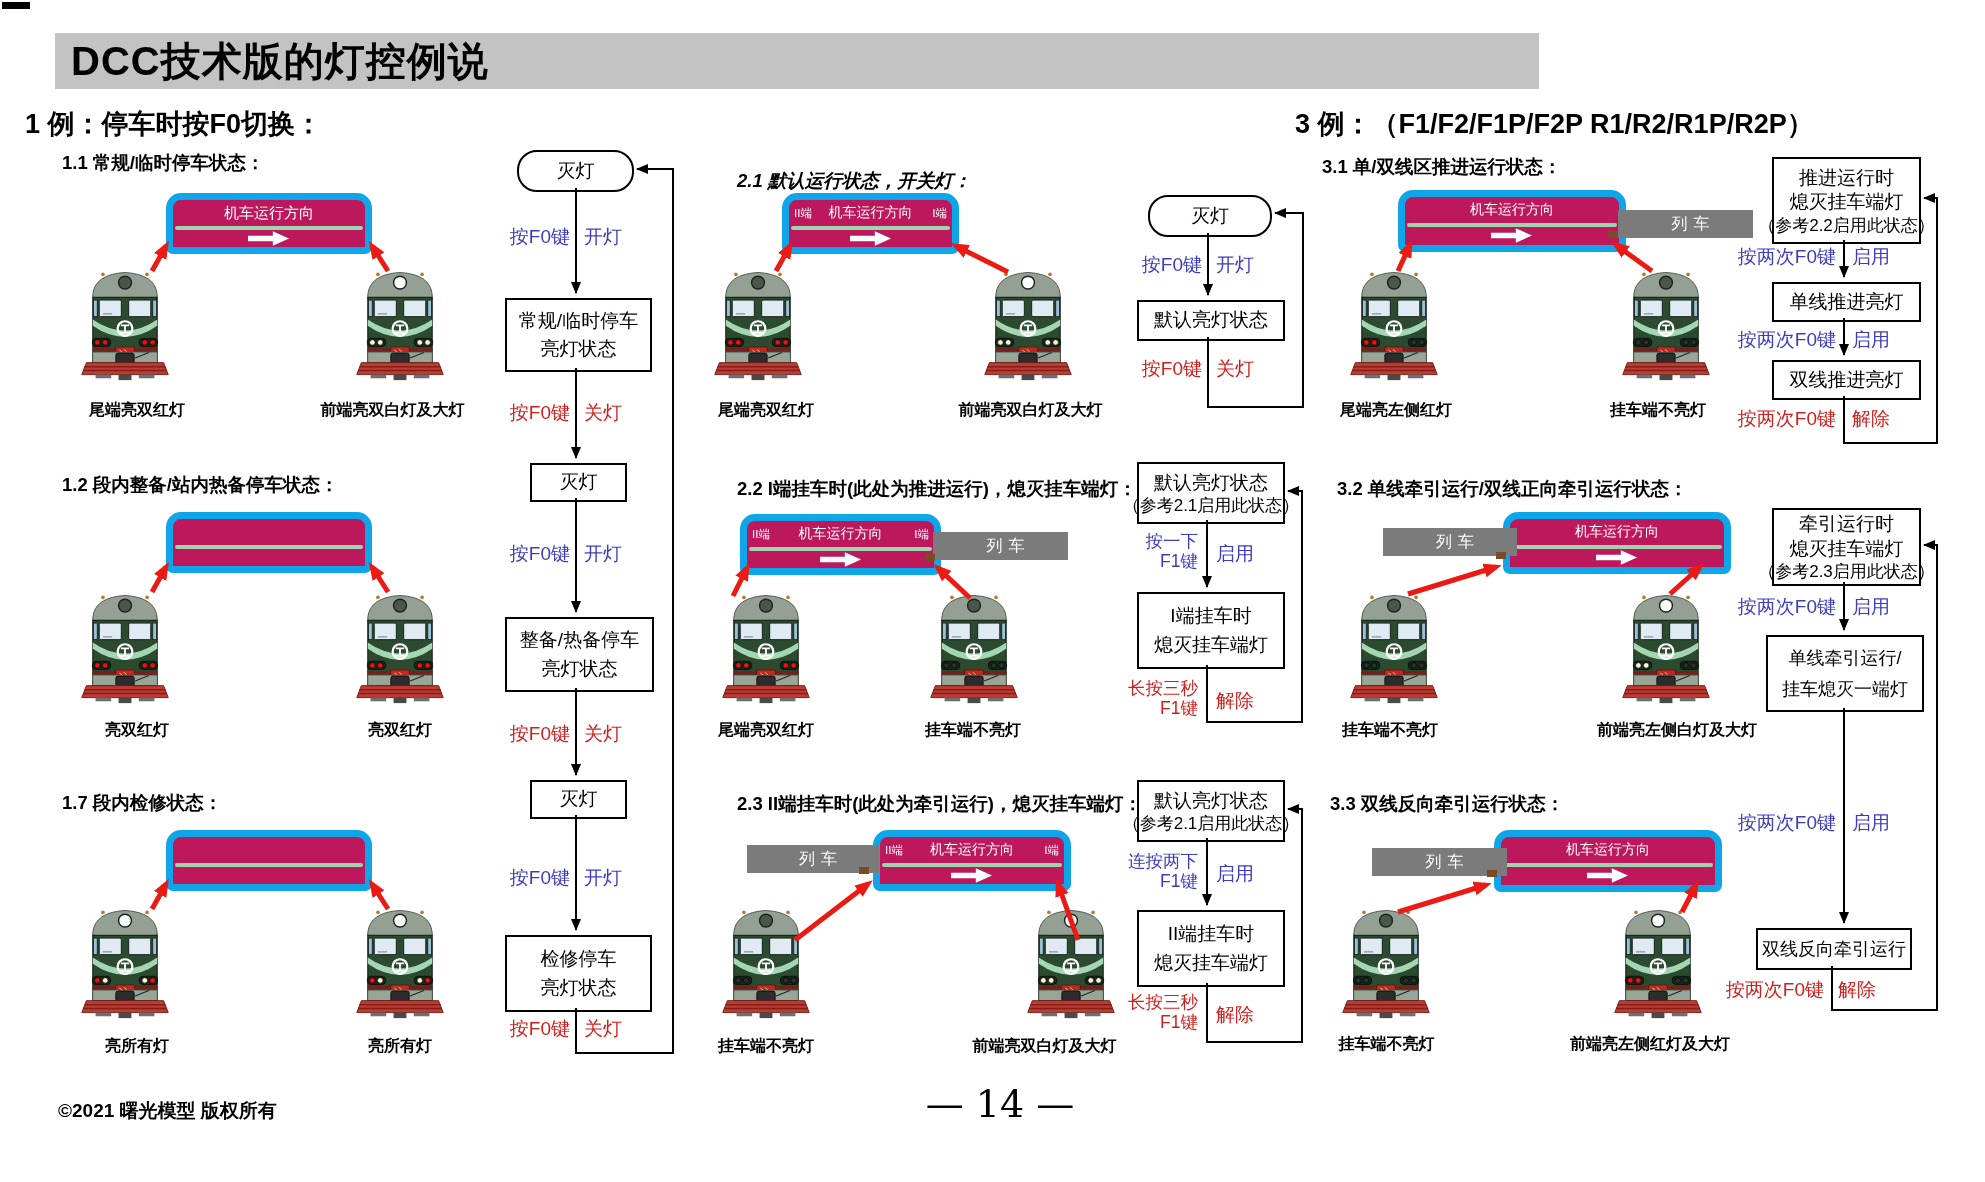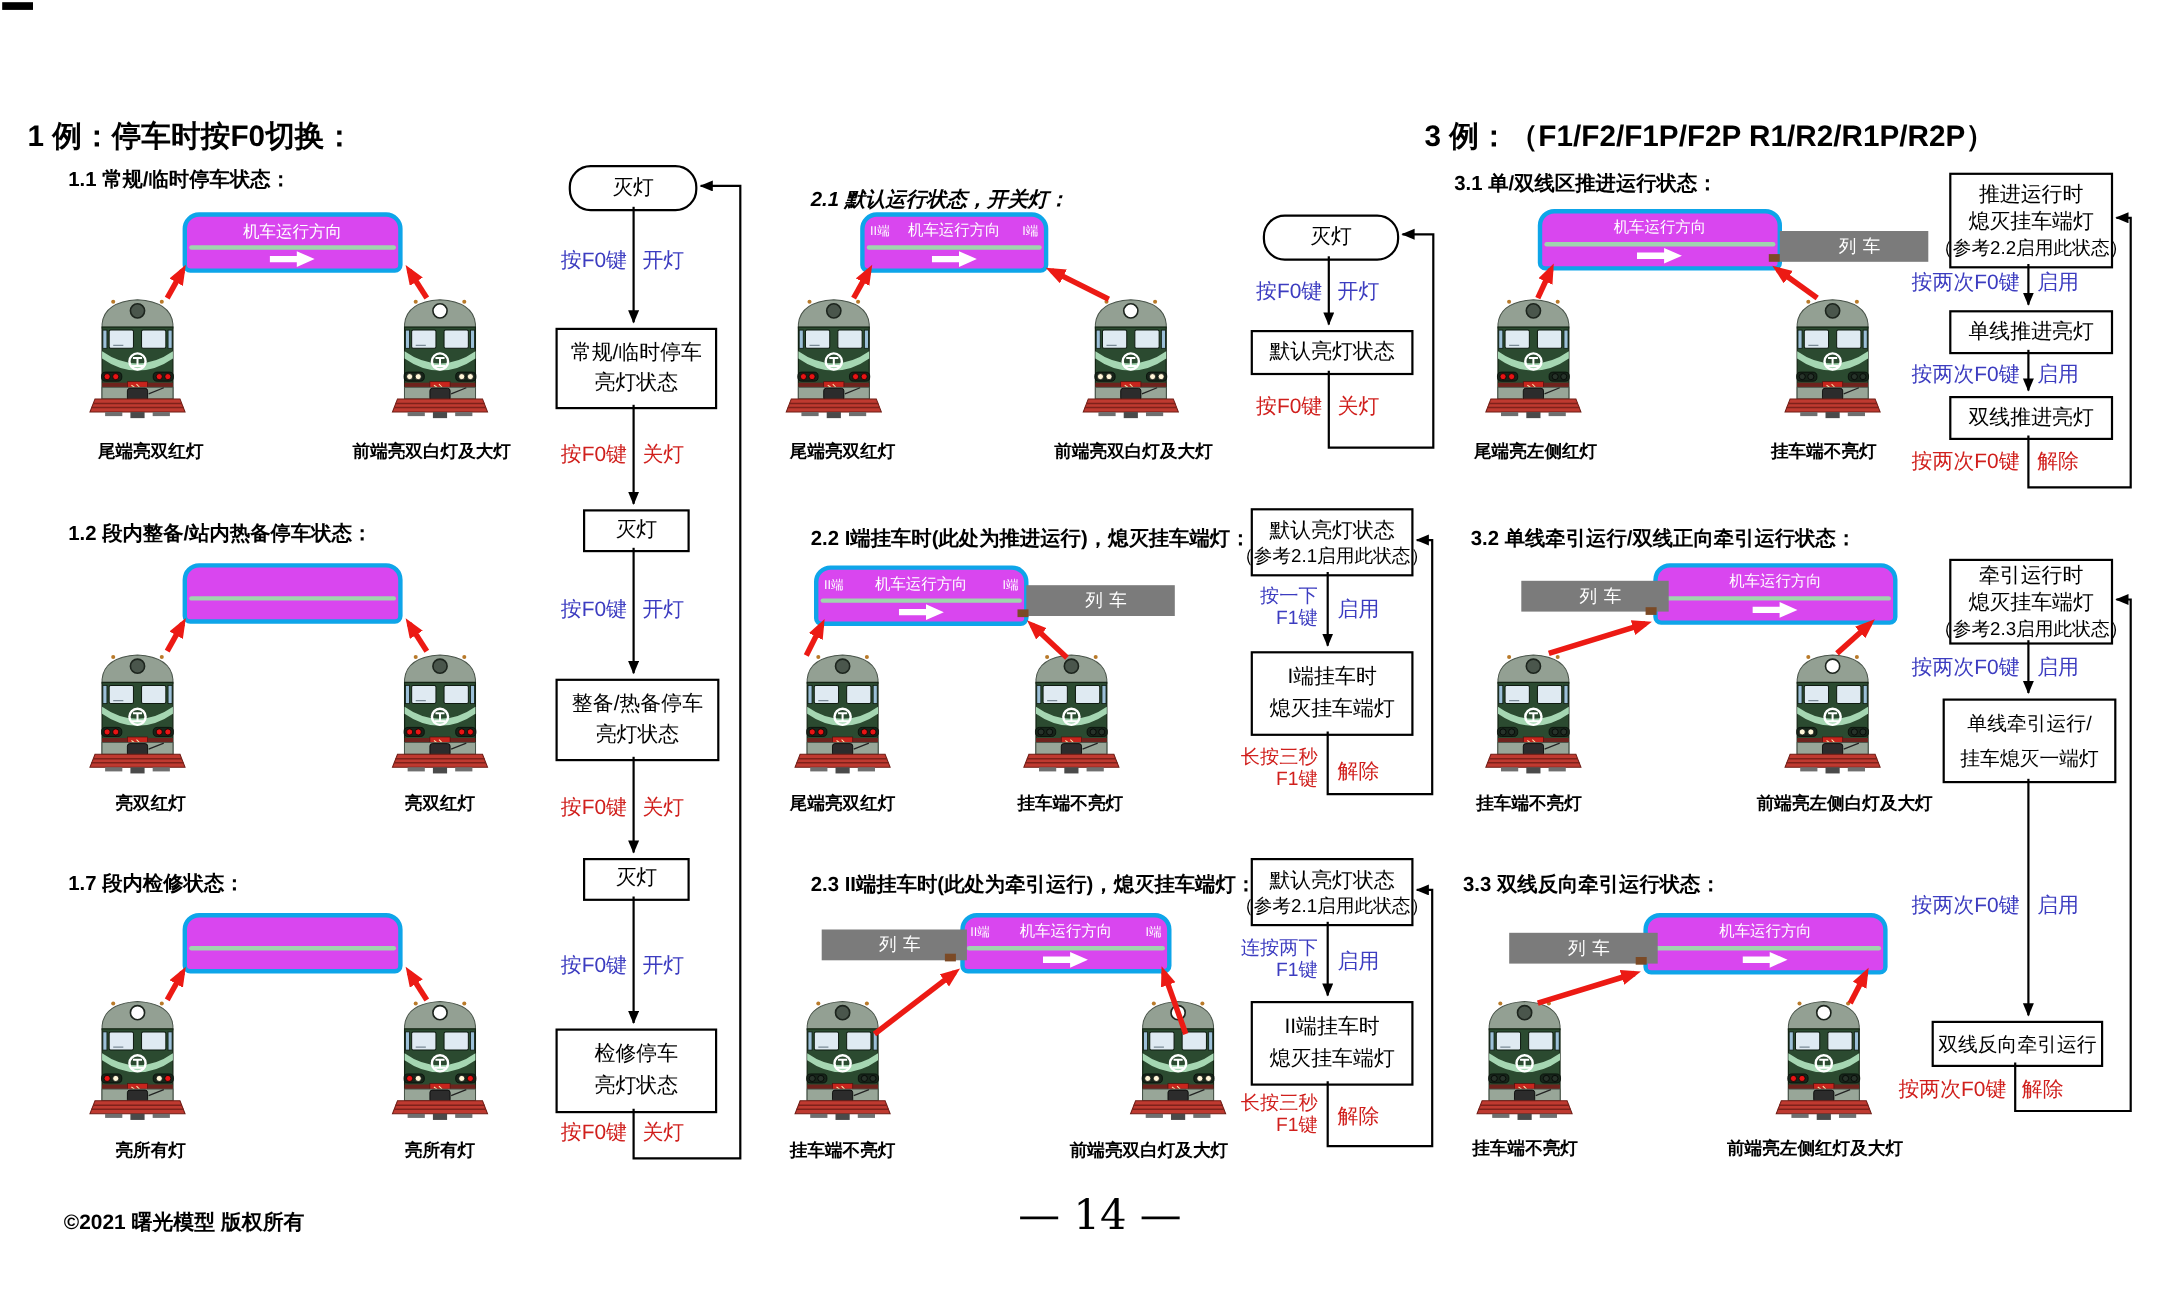--- a/index.html
+++ b/index.html
@@ -15,21 +15,21 @@
         align-items:center;justify-content:center;text-align:center;font-size:19px;line-height:1.5;white-space:nowrap;}
   .fbox.stadium{border-radius:20px;}
   .fbox .sub{font-size:17px;line-height:1.15;margin-top:1px;}
   
   .kl{position:absolute;font-size:19px;white-space:nowrap;}
   .kl.right{text-align:right;}
   .kl.two{text-align:right;line-height:1.12;font-size:17.5px;}
   .blue{color:#3c3cc0;}
   .red{color:#d01f1c;}
   
-  .loaf{position:absolute;height:47px;background:#d946ef;border:4px solid #0ea5e9;
+  .loaf{position:absolute;height:47px;background:#be185d;border:7px solid #0ea5e9;
         border-radius:15px 15px 7px 7px;}
   .loaf .stripe{position:absolute;left:2px;right:2px;top:26px;height:4px;background:#9fd4ae;border-radius:2px;}
   .loaf .dir{position:absolute;left:0;right:0;top:4px;text-align:center;color:#fff;font-size:14px;white-space:nowrap;}
   .loaf .endlbl{position:absolute;top:6px;color:#fff;font-size:11.5px;white-space:nowrap;}
   .loaf .dirarrow{position:absolute;left:50%;top:31px;margin-left:-21px;}
   .consist{position:absolute;height:28px;background:#7b7b7b;display:flex;align-items:center;justify-content:center;
            color:#fff;font-size:16px;letter-spacing:6px;padding-left:16px;}
   .nub{position:absolute;width:10px;height:7px;background:#7b4a26;}
   .loco{position:absolute;}
   .footer-copy{position:absolute;left:58px;top:1098px;font-size:19px;font-weight:bold;white-space:nowrap;}
@@ -78,20 +78,21 @@
         <rect x="43" y="117" width="14" height="6" fill="#4a4a4a"></rect>
       </symbol>
       <symbol id="dirArrowSym" viewBox="0 0 44 15">
         <path d="M0,4.5 h26 v-4.5 l17,7.5 -17,7.5 v-4.5 h-26 z" fill="#fff"></path>
       </symbol>
     </defs>
   </svg>
 
   <div class="corner"></div>
 
+  <div class="titlebar">DCC技术版的灯控例说</div>
 
   <div class="colhead" style="left:25px;top:106px;">1 例：停车时按F0切换：</div>
   <div class="colhead" style="left:1295px;top:106px;">3 例：（F1/F2/F1P/F2P R1/R2/R1P/R2P）</div>
 
   <div class="sechead" style="left:62px;top:150px;">1.1  常规/临时停车状态：</div>
   <div class="sechead" style="left:62px;top:472px;">1.2  段内整备/站内热备停车状态：</div>
   <div class="sechead" style="left:62px;top:790px;">1.7  段内检修状态：</div>
   <div class="sechead" style="left:737px;top:168px;font-style:italic;">2.1  默认运行状态，开关灯：</div>
   <div class="sechead" style="left:737px;top:476px;">2.2  I端挂车时(此处为推进运行)，熄灭挂车端灯：</div>
   <div class="sechead" style="left:737px;top:791px;">2.3  II端挂车时(此处为牵引运行)，熄灭挂车端灯：</div>

